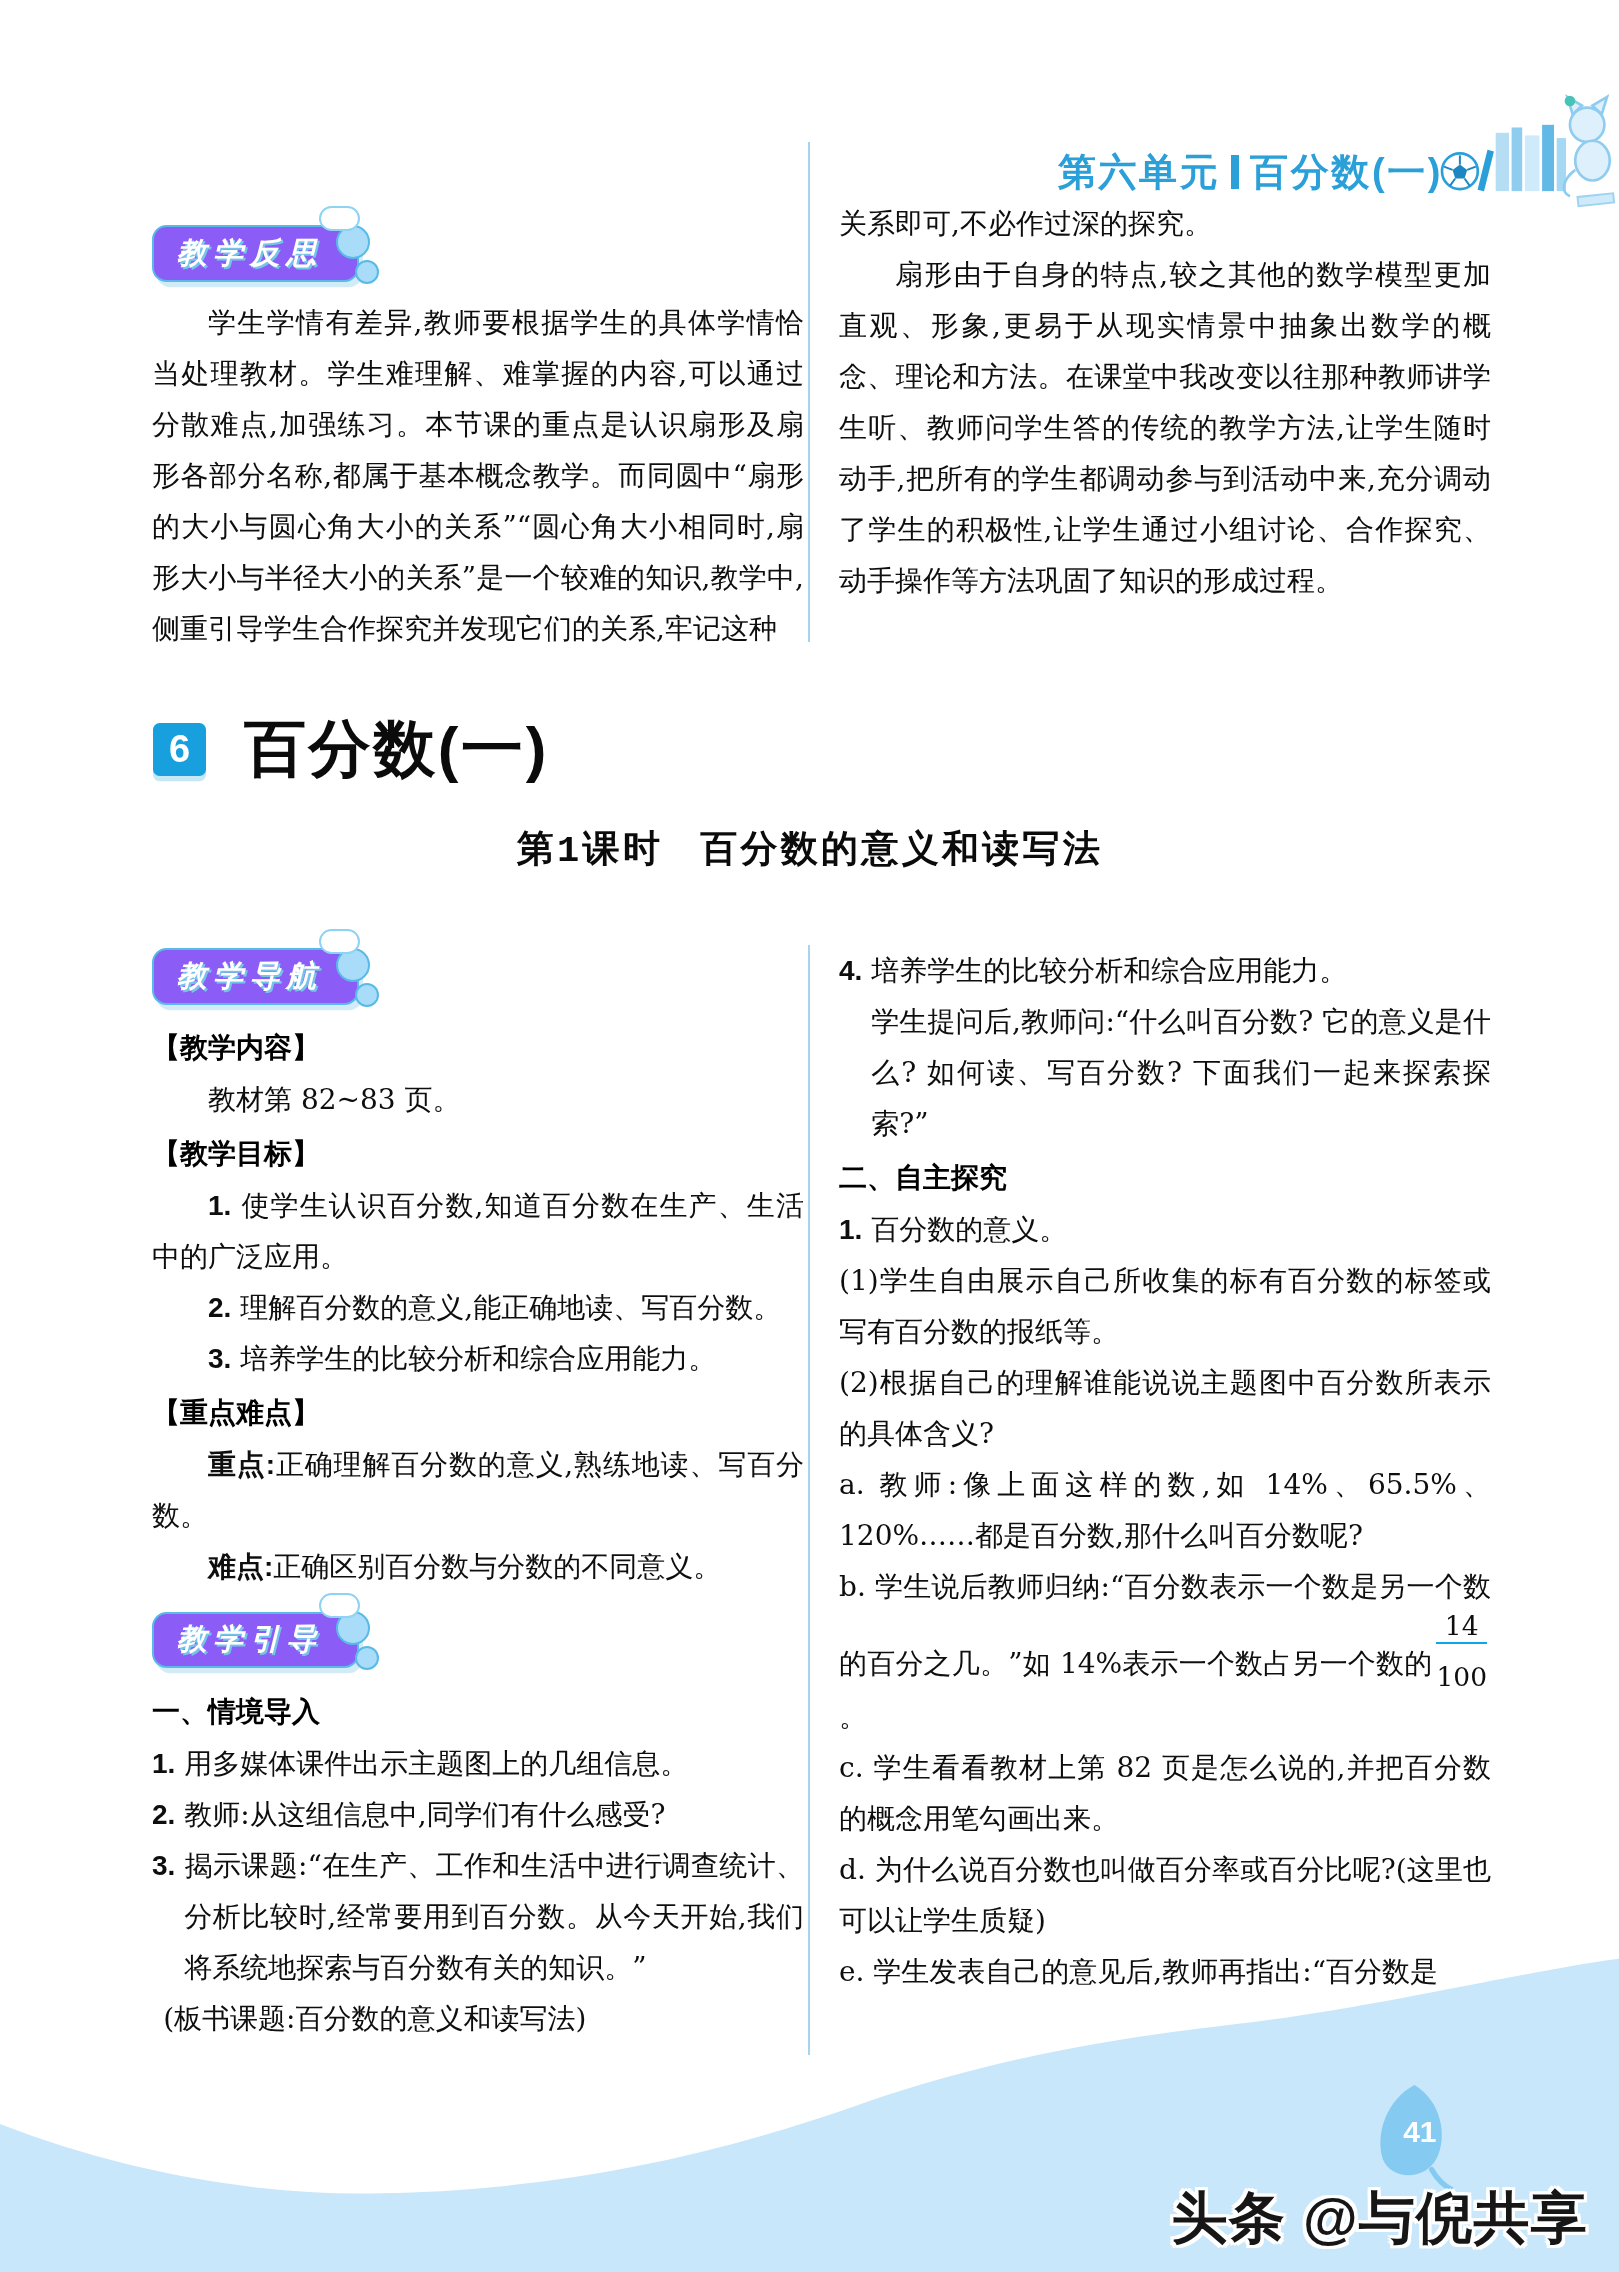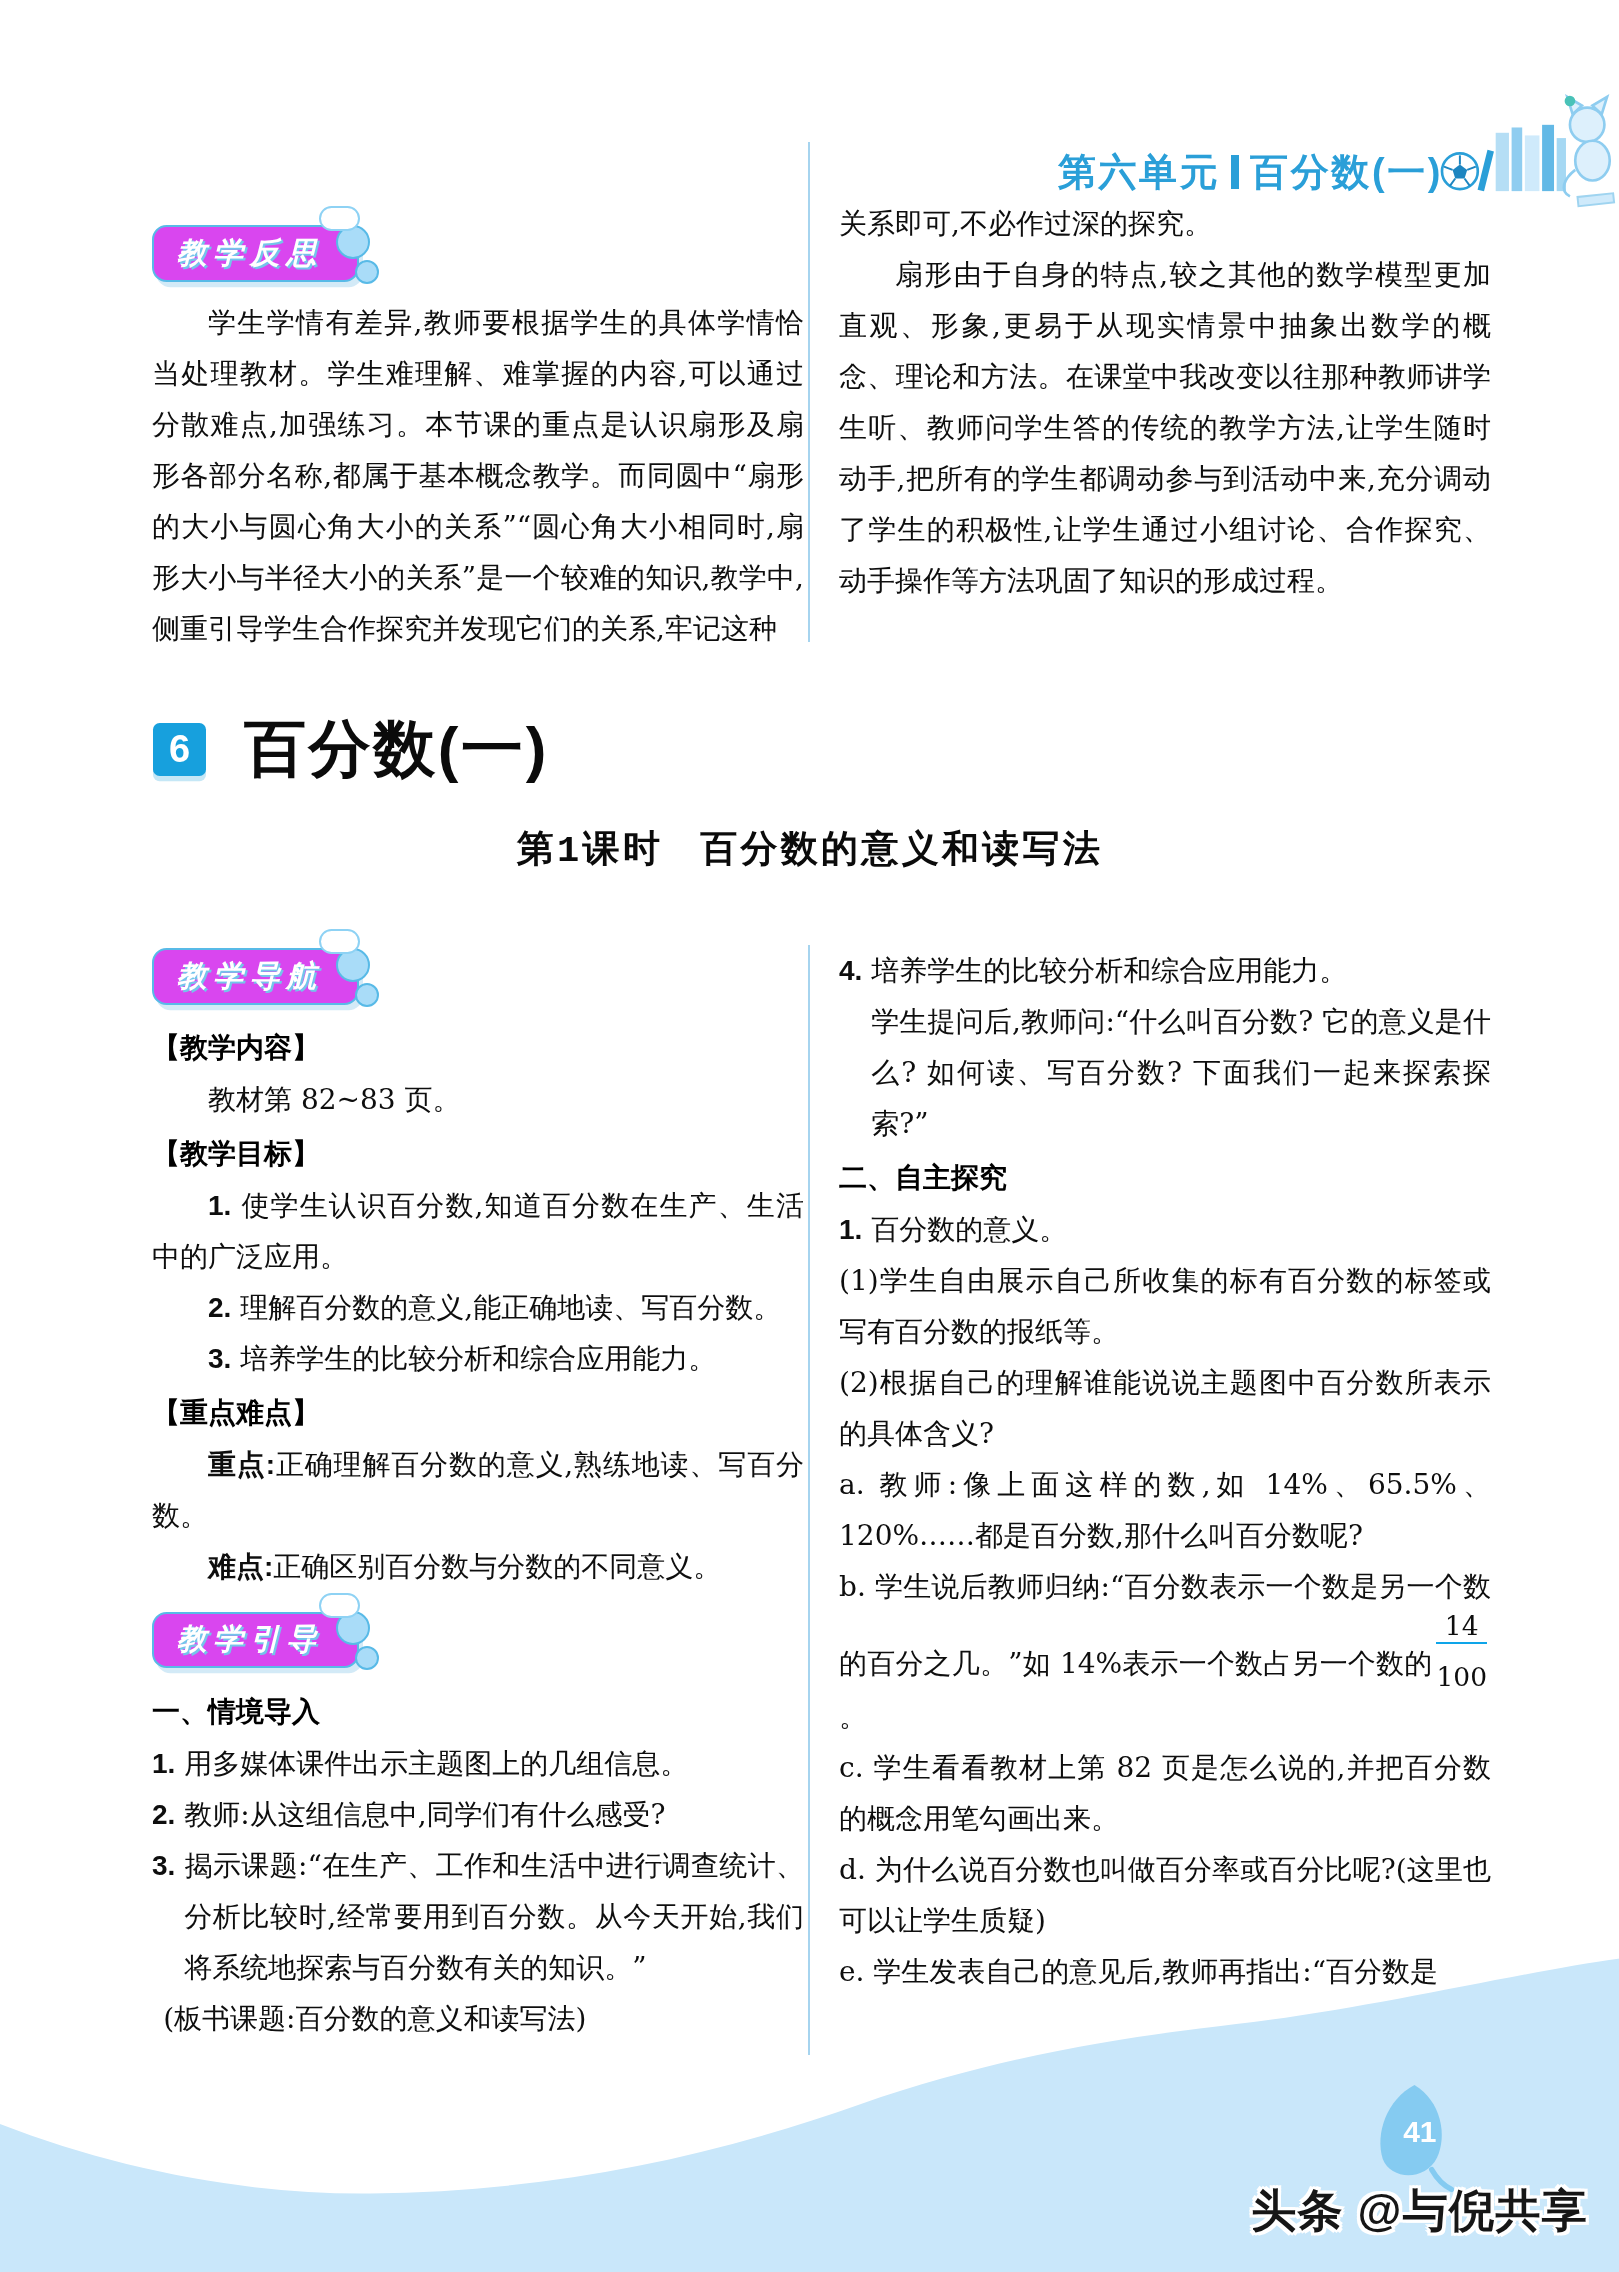--- a/index.html
+++ b/index.html
@@ -50,21 +50,21 @@
   }
   .sec-heading{
     font-family:"Liberation Sans", sans-serif; font-weight:bold;
     font-size:28px; line-height:52px; color:#000; text-align:left;
     margin-top:2.6px;
   }
 
   
   .badge{
     position:relative; display:inline-block;
-    background:#d946ef; border:2.6px solid #58bae7; border-radius:14.6px;
+    background:#8b5cf6; border:2.6px solid #58bae7; border-radius:14.6px;
     padding:5.3px 34px 6.6px 22.5px; margin:5.3px 0 14.6px 0;
     box-shadow:4px 5.3px 0 rgba(130,195,232,0.35);
   }
   .badge::before{
     content:""; position:absolute; right:-13.2px; top:-2.6px;
     width:30px; height:30px; border-radius:50%;
     background:#a9dcf8; border:2.6px solid #58bae7;
   }
   .badge::after{
     content:""; position:absolute; right:-22.5px; bottom:-4px;
@@ -119,21 +119,21 @@
   .wave{ position:absolute; left:0; bottom:0; width:1620px; height:331px; }
   .leaf-wrap{ position:absolute; left:1368px; top:2081px; width:93px; height:119px; }
   .leaf-num{
     position:absolute; left:22.5px; top:34px; width:46px; text-align:right;
     color:#fff; font-family:"Liberation Sans", sans-serif;
     font-weight:bold; font-size:30px;
   }
   .watermark{
     position:absolute; top:2181px; right:32px;
     font-family:"Liberation Sans", sans-serif; font-weight:bold;
-    font-size:45px; letter-spacing:1.3px; color:#161616; white-space:nowrap;
+    font-size:56px; letter-spacing:1.3px; color:#161616; white-space:nowrap;
     text-shadow:
       -3.3px -3.3px 0 #fff, 3.3px -3.3px 0 #fff, -3.3px 3.3px 0 #fff, 3.3px 3.3px 0 #fff,
       -3.3px 0 0 #fff, 3.3px 0 0 #fff, 0 -3.3px 0 #fff, 0 3.3px 0 #fff;
     text-align: right;
   }
 </style>
 </head>
 <body>
 
 <div class="header-text">

